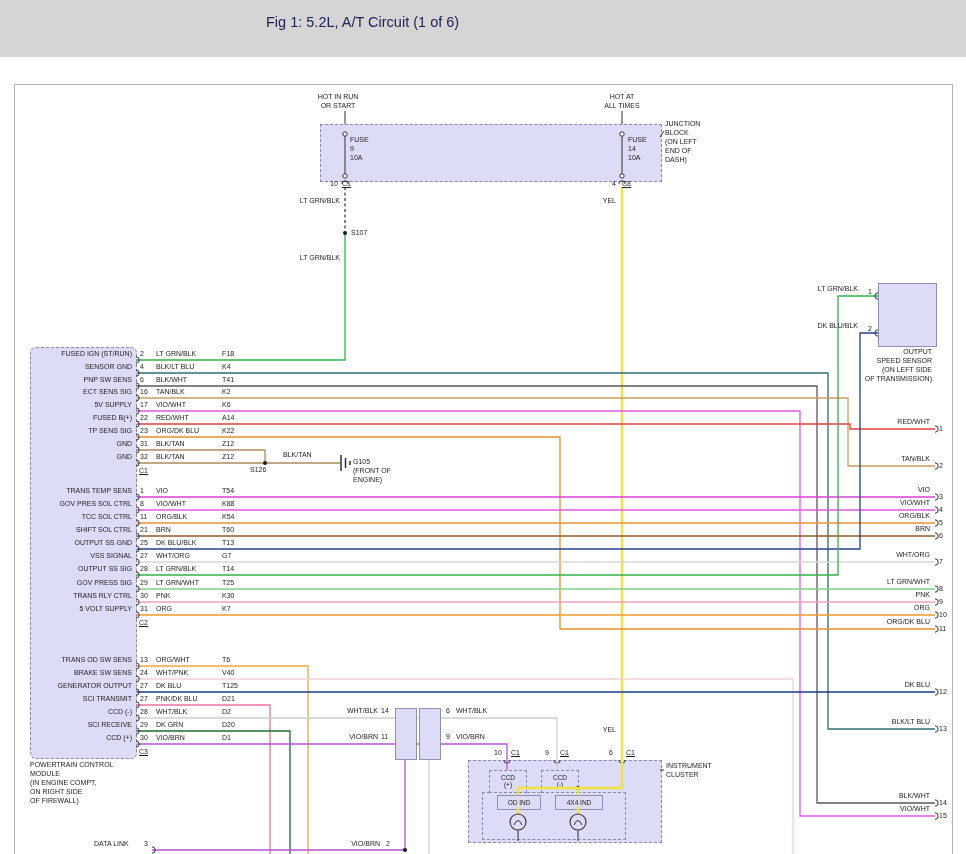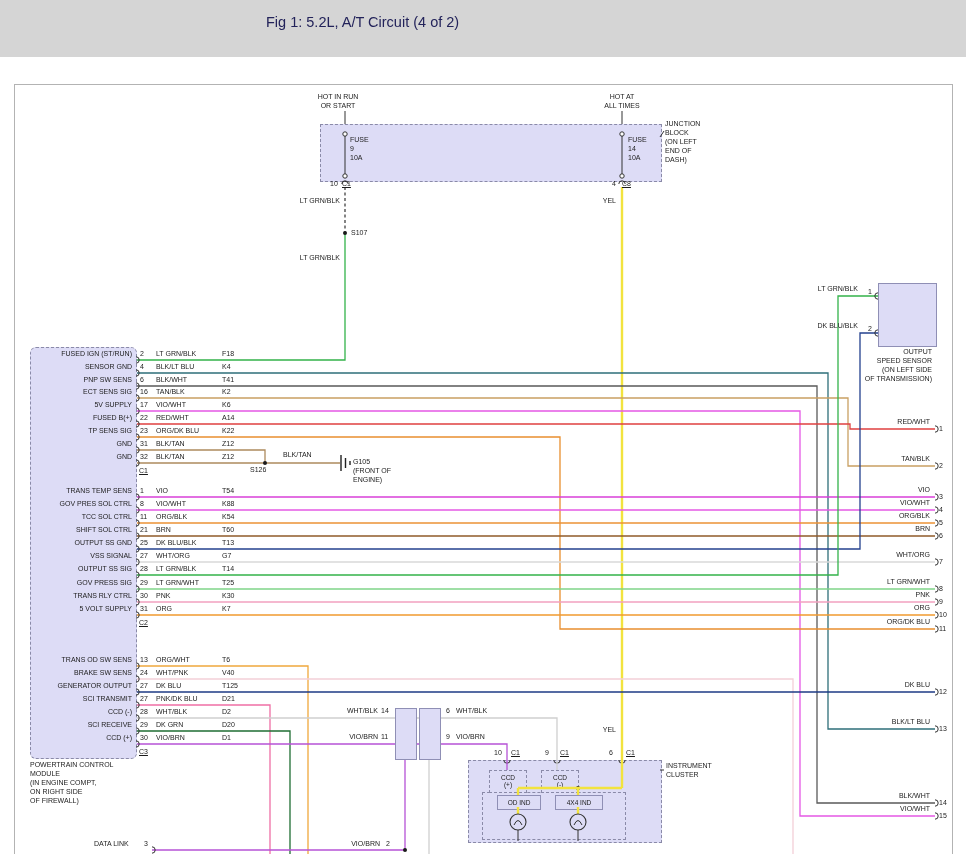--- a/index.html
+++ b/index.html
@@ -52,21 +52,21 @@
 .w-vio_brn{stroke:#b653d6}
 .w-blk_lt_blu{stroke:#2e6f79}
 .w-blk_wht{stroke:#5a5a5a}
 .w-blk_tan{stroke:#ad8a5d}
 </style></head>
 <body>
 
 <div id="stage">
 
   <div class="hdr">
-    <span>Fig 1: 5.2L, A/T Circuit (4 of 2)</span>
+    <span>Fig 1: 5.2L, A/T Circuit (1 of 6)</span>
   </div>
 
   <svg class="layer" viewBox="0 0 966 854">
     <path class="thin" d="M345,111 V124 M622,111 V124"></path>
     <path class="dash" d="M345,187 V233"></path>
     <path class="w w-lt_grn_blk" d="M137,360 H345 V233"></path>
     <path class="w wide w-yel" d="M622,187 V760"></path>
     <path class="w w-blk_lt_blu" d="M137,373 H828 V729 H935"></path>
     <path class="w w-blk_wht" d="M137,386 H817 V803 H935"></path>
     <path class="w w-tan_blk" d="M137,398 H848 V466 H935"></path>

